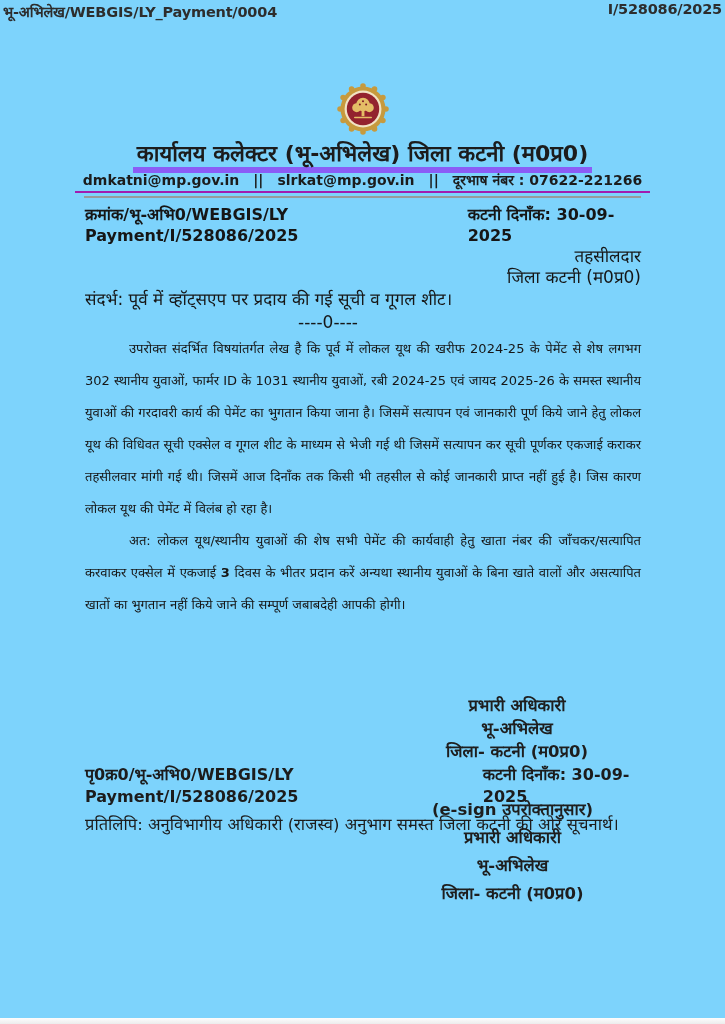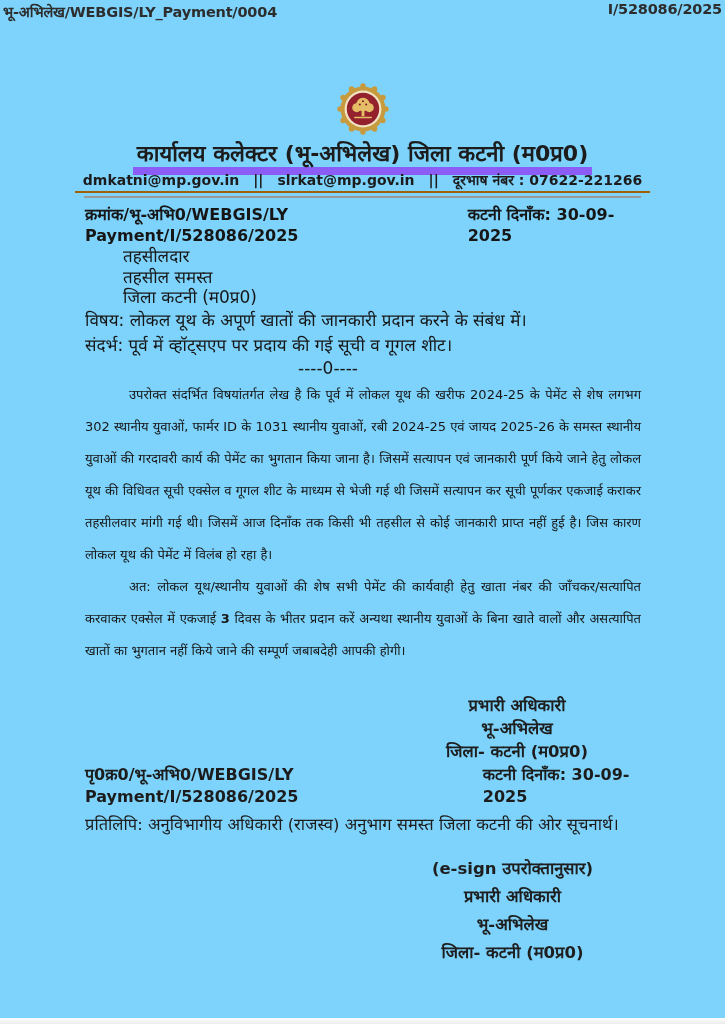--- a/index.html
+++ b/index.html
@@ -45,33 +45,33 @@
 
   
   .letter-title {
     position: absolute;
     top: 137px; left: 0; right: 0;
     text-align: center;
   }
   .letter-title span {
     font-size: 22px;
     font-weight: bold;
-    border-bottom: 8px solid #8b5cf6;
+    border-bottom: 6px solid #8b5cf6;
     padding: 0 4px 1px 4px;
   }
   .contact-line {
     position: absolute;
     top: 170px; left: 0; right: 0;
     text-align: center;
   }
   .contact-line span.inner {
     display: inline-block;
     font-size: 14px;
     font-weight: bold;
-    border-bottom: 2px solid #a16207;
+    border-bottom: 2px solid #a21caf;
     padding: 0 8px 2px 8px;
   }
   .contact-line .sep { padding: 0 14px; }
   .head-rule {
     position: absolute;
     top: 196px; left: 84px; width: 557px;
     border: none;
     border-top: 2px solid #9a9a9a;
   }
 
@@ -84,21 +84,21 @@
   }
   .ref-line {
     display: flex;
     justify-content: flex-end;
     font-weight: bold;
     font-size: 16px;
     line-height: 21px;
   }
   .salutation { line-height: 21px; font-weight: 500; }
   .addressee-lines { margin-left: 38px; font-weight: 500; }
-  .addressee-lines div { line-height: 20.5px; }
+  .addressee-lines div { line-height: 20.5px; text-align: right; }
   .subject-line, .refnote-line {
     line-height: 25px;
     font-weight: 500;
   }
   .divider-line {
     text-align: center;
     margin-right: 70px;
     line-height: 21px;
     font-weight: 500;
   }
@@ -151,21 +151,21 @@
   .copy-to {
     margin-top: 5px;
     font-size: 16.5px;
     font-weight: 500;
     line-height: 24px;
   }
 
   
   .footer-sign {
     position: absolute;
-    top: 855px; left: 405px; width: 215px;
+    top: 796px; left: 405px; width: 215px;
     text-align: center;
     font-size: 16.5px;
     font-weight: bold;
     color: #1e1e1e;
   }
   .footer-sign div { line-height: 28px; }
 </style>
 </head>
 <body>
 
@@ -225,25 +225,23 @@
   <div class="letter-body">
 
     <div class="ref-line">
       <span>क्रमांक/भू-अभि0/WEBGIS/LY Payment/I/528086/2025</span>
       <span>कटनी दिनाँक: 30-09-2025</span>
     </div>
 
 
     <div class="addressee-lines">
       <div>तहसीलदार</div>
-      <div>तहसील समस्त</div>
       <div>जिला कटनी (म0प्र0)</div>
     </div>
 
-    <div class="subject-line">विषय: लोकल यूथ के अपूर्ण खातों की जानकारी प्रदान करने के संबंध में।</div>
     <div class="refnote-line">संदर्भ: पूर्व में व्हॉट्सएप पर प्रदाय की गई सूची व गूगल शीट।</div>
 
     <div class="divider-line">----0----</div>
 
     <p class="para">उपरोक्त संदर्भित विषयांतर्गत लेख है कि पूर्व में लोकल यूथ की खरीफ 2024-25 के पेमेंट से शेष लगभग 302 स्थानीय युवाओं, फार्मर ID के 1031 स्थानीय युवाओं, रबी 2024-25 एवं जायद 2025-26 के समस्त स्थानीय युवाओं की गरदावरी कार्य की पेमेंट का भुगतान किया जाना है। जिसमें सत्यापन एवं जानकारी पूर्ण किये जाने हेतु लोकल यूथ की विधिवत सूची एक्सेल व गूगल शीट के माध्यम से भेजी गई थी जिसमें सत्यापन कर सूची पूर्णकर एकजाई कराकर तहसीलवार मांगी गई थी। जिसमें आज दिनाँक तक किसी भी तहसील से कोई जानकारी प्राप्त नहीं हुई है। जिस कारण लोकल यूथ की पेमेंट में विलंब हो रहा है।</p>
 
     <p class="para second"><span>अत: लोकल यूथ/स्थानीय युवाओं की शेष सभी पेमेंट की कार्यवाही हेतु खाता नंबर की जाँचकर/सत्यापित करवाकर एक्सेल में एकजाई </span><span class="bold-num">3</span><span> दिवस के भीतर प्रदान करें अन्यथा स्थानीय युवाओं के बिना खाते वालों और असत्यापित खातों का भुगतान नहीं किये जाने की सम्पूर्ण जबाबदेही आपकी होगी।</span></p>
   </div>
 
   <div class="sign-block">

